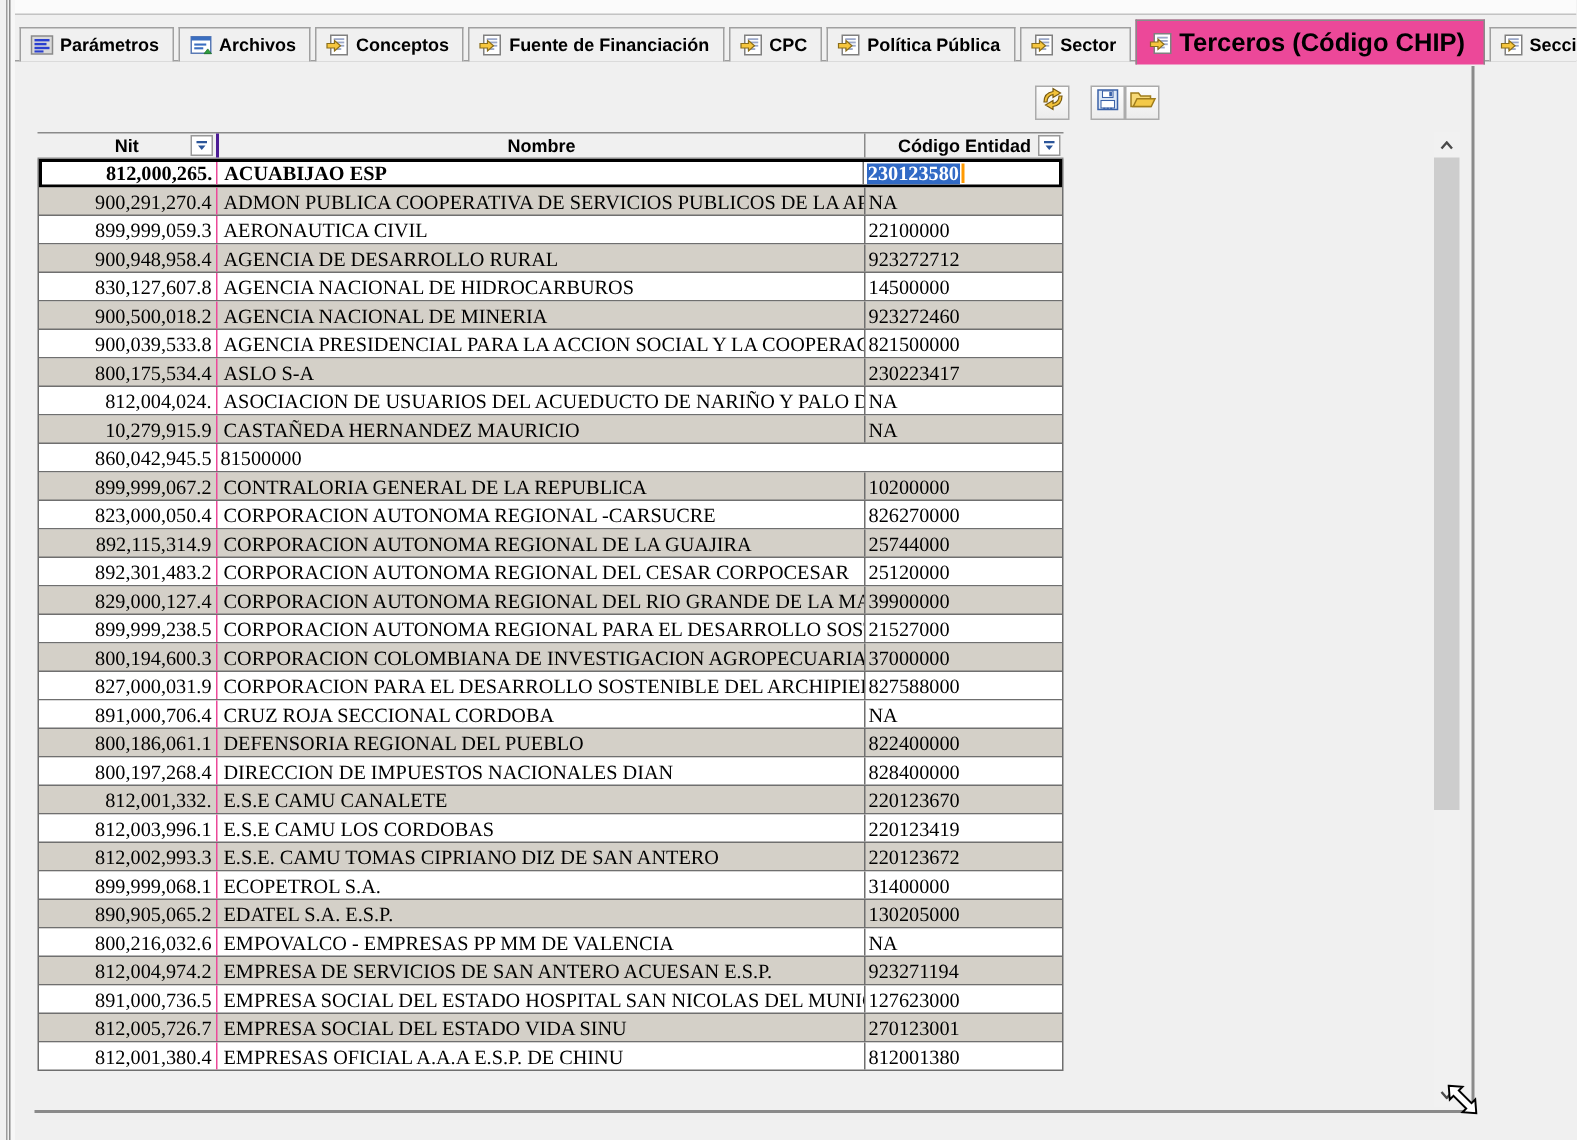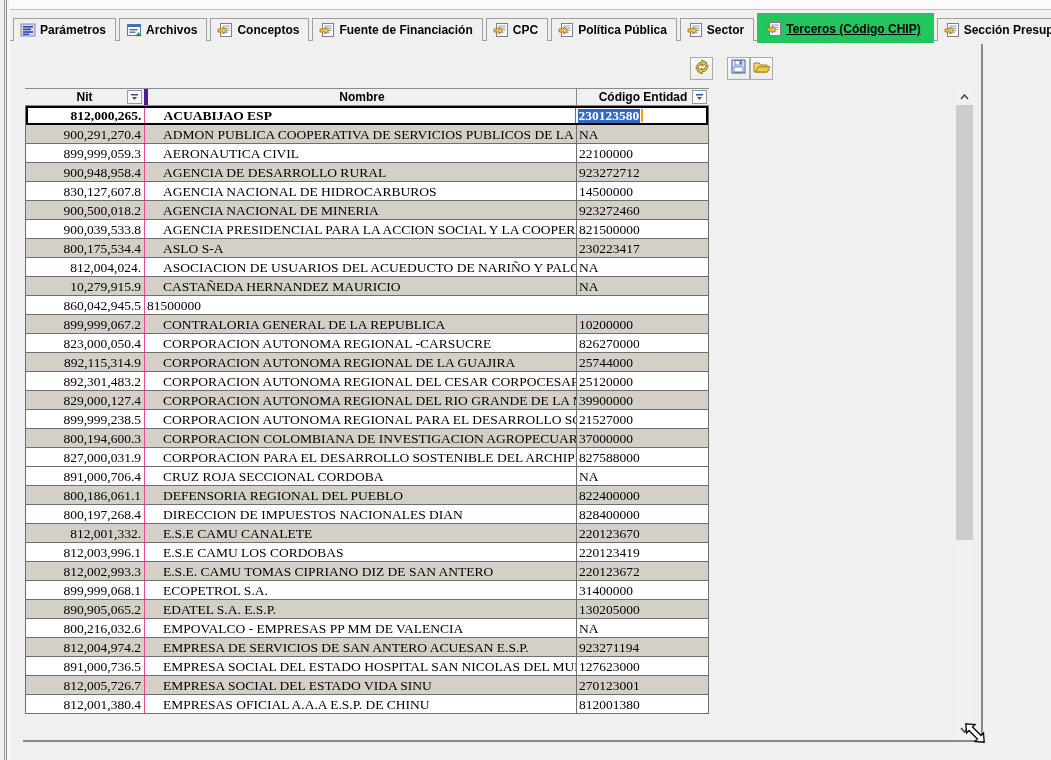--- a/index.html
+++ b/index.html
@@ -16,22 +16,22 @@
 
   
   .tabline{position:absolute;left:10px;top:40px;width:1041px;height:1px;background:#9e9e9e;z-index:1;}
   .tabbar{position:absolute;left:13px;top:12px;height:29px;display:flex;align-items:flex-end;gap:3px;z-index:2;}
   .tab{
     height:23px;display:flex;align-items:center;padding:0 9px 0 6px;
     background:#f0f0f0;border:1px solid #a0a0a0;border-bottom:none;
     font-size:12px;white-space:nowrap;box-sizing:border-box;cursor:default;font-weight:bold;
   }
   .tab.active{
-    height:30px;margin-bottom:-2px;background:#22c55e;font-weight:bold;font-size:12px;
-    border-color:#8a8a8a;z-index:3;position:relative;padding:0 12px 0 8px;text-decoration:underline;
+    height:30px;margin-bottom:-2px;background:#ec4899;font-weight:bold;font-size:17px;
+    border-color:#8a8a8a;z-index:3;position:relative;padding:0 12px 0 8px;
   }
   .tab-icon{width:16px;height:16px;margin-right:4px;flex:0 0 auto;display:inline-block;}
 
   
   .toolbar-btn{
     position:absolute;width:23px;height:23px;box-sizing:border-box;
     background:linear-gradient(#fdfdfd,#ececec);border:1px solid #ababab;
     display:flex;align-items:center;justify-content:center;
   }
   #btn-refresh{left:690px;top:57px;}
@@ -40,33 +40,33 @@
 
   
   .grid{position:absolute;left:25px;top:88px;width:684px;}
   .ghead{
     display:flex;height:18px;box-sizing:border-box;align-items:center;
     background:#f0f0f0;border-top:1px solid #8a8a8a;border-bottom:1px solid #8a8a8a;
     font-weight:bold;font-size:12px;
   }
   .ghead .hcell{position:relative;height:100%;display:flex;align-items:center;justify-content:center;box-sizing:border-box;}
   .h-nit{width:119px;}
-  .h-nombre{width:432px;border-left:4px solid #4c1d95;}
+  .h-nombre{width:432px;border-left:2px solid #4c1d95;}
   .h-codigo{width:133px;border-left:1px solid #8a8a8a;}
   .filter-btn{
     position:absolute;right:2px;top:1px;width:15px;height:14px;box-sizing:border-box;
     background:#fff;border:1px solid #999;display:flex;align-items:center;justify-content:center;
   }
   .gbody{border-left:1px solid #6f6f6f;border-right:1px solid #6f6f6f;font-family:"Liberation Serif",serif;font-size:13.5px;}
   .trow{display:flex;height:19px;box-sizing:border-box;border-bottom:1px solid #6f6f6f;background:#fff;line-height:17px;}
   .trow.striped{background:#d4d0c8;}
   .trow.selected{border:2px solid #000;font-weight:bold;line-height:14px;}
   .cell{box-sizing:border-box;overflow:hidden;white-space:nowrap;height:100%;display:flex;align-items:center;}
   .c-nit{width:119px;justify-content:flex-end;padding-right:3px;border-right:1px solid #ec4899;}
-  .c-nombre{width:432px;padding-left:18px;border-right:1px solid #6f6f6f;}
+  .c-nombre{width:432px;padding-left:4px;border-right:1px solid #6f6f6f;}
   .c-codigo{width:131px;padding-left:2px;}
   .trow.selected .c-nit{width:118px;}
   .sel-text{background:#316ac5;color:#fff;padding:0 1px;}
   .caret{display:inline-block;width:2px;height:13px;background:#ff9900;margin-left:1px;}
 
   
   .vscroll{position:absolute;left:956px;top:88px;width:17px;height:650px;background:#f1f1f1;}
   .vs-btn{position:absolute;left:0;width:17px;height:17px;display:flex;align-items:center;justify-content:center;background:#f1f1f1;}
   .vs-btn.up{top:0;}
   .vs-btn.down{bottom:0;}

